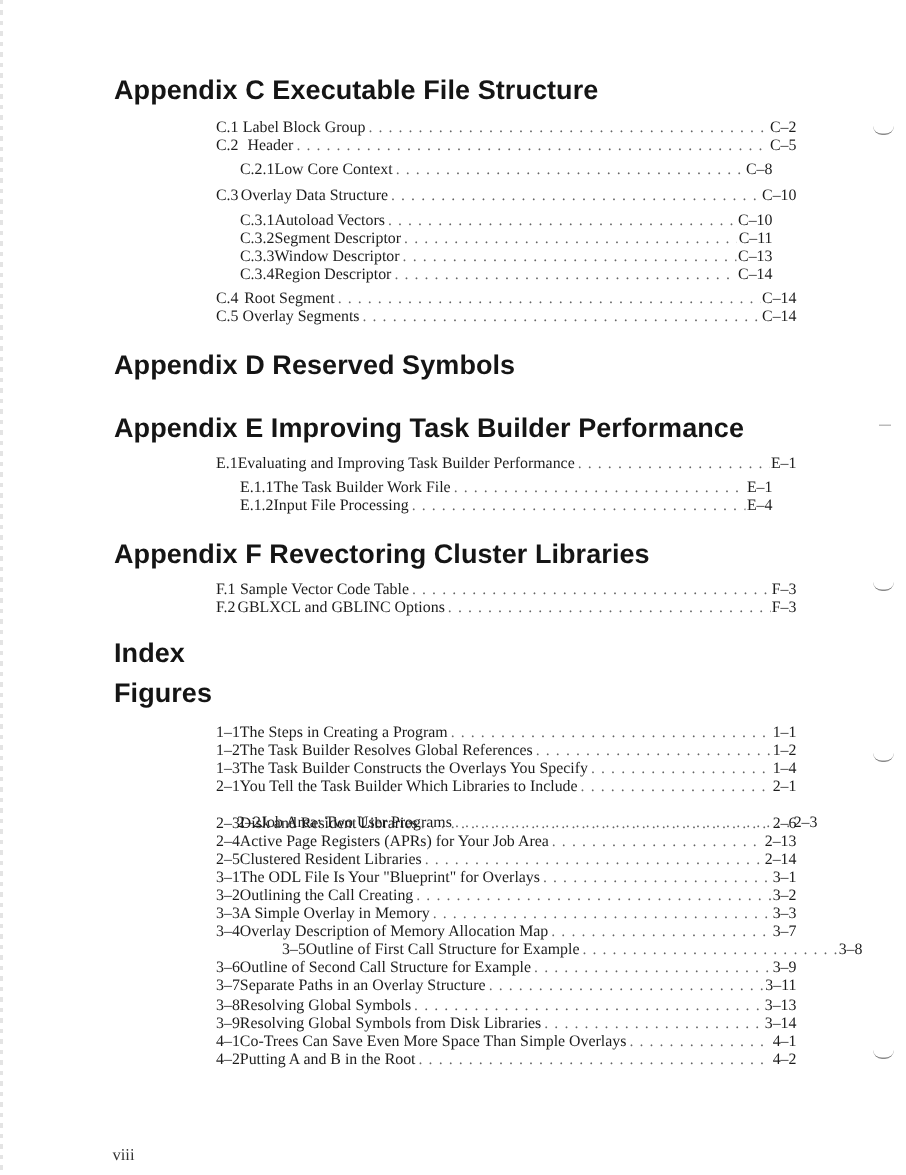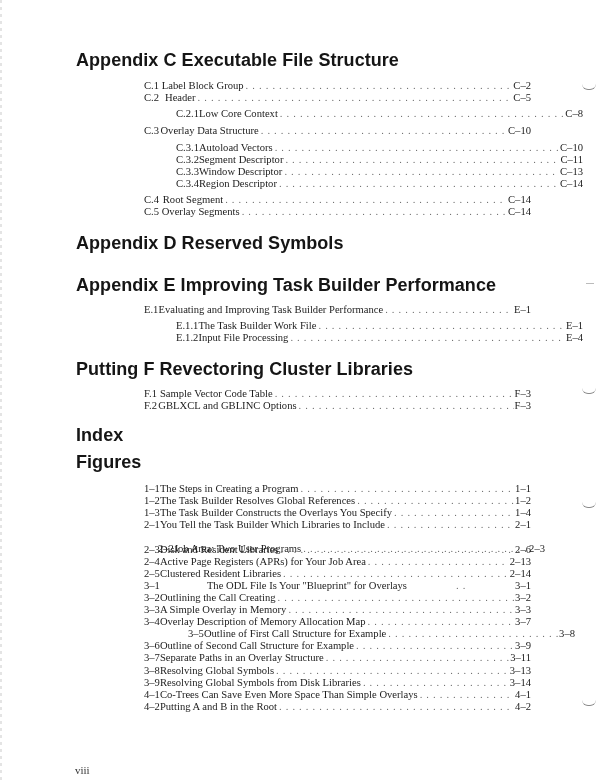--- a/index.html
+++ b/index.html
@@ -18,21 +18,21 @@
     .entry { position: absolute; font-family: Liberation Serif, serif; font-size: 10.6px; line-height: 12px;
       white-space: nowrap; color: #1c1c1c; display: flex; align-items: baseline; }
     .entry .num { display: inline-block; }
     .entry .title { display: inline-block; }
     .entry .dots { flex: 1 1 auto; overflow: hidden; letter-spacing: 3.2px; color: #666; padding-left: 2px; }
     .entry .dots::before { content: ". . . . . . . . . . . . . . . . . . . . . . . . . . . . . . . . . . . . . . . . . . . . . . . . . . . . . . . . . . . . . . . . . . . . . ."; letter-spacing: 0; word-spacing: 1.4px; }
     .entry .pg { display: inline-block; text-align: right; padding-left: 1px; }
 
     .lvl1 { left: 144px; width: 387px; }
     .lvl1 .num { width: 31px; }
-    .lvl2 { left: 176px; width: 407px; }
+    .lvl2 { left: 160px; width: 355px; }
     .lvl2 .num { width: 36px; }
     .fig { left: 144px; width: 387px; }
     .fig .num { width: 31px; }
 
     .folio { position: absolute; left: 75px; top: 764px; font-family: "Liberation Serif", serif; font-size: 11px; color: #333; }
   </style>
 </head>
 <body>
 
 <div class="page">
@@ -131,21 +131,21 @@
     <span class="pg">E–1</span>
   </div>
   <div class="entry lvl2" style="top:332px">
     <span class="num">E.1.2</span>
     <span class="title">Input File Processing</span>
     <span class="dots"></span>
     <span class="pg">E–4</span>
   </div>
 
   <div class="h1" style="top:359px">
-    <span class="lbl">Putting F</span>
+    <span class="lbl">Appendix F</span>
     <span>Revectoring Cluster Libraries</span>
   </div>
   <div class="entry lvl1" style="top:388px">
     <span class="num">F.1</span>
     <span class="title">Sample Vector Code Table</span>
     <span class="dots"></span>
     <span class="pg">F–3</span>
   </div>
   <div class="entry lvl1" style="top:400px">
     <span class="num">F.2</span>
@@ -199,21 +199,21 @@
         <span class="title">Active Page Registers (APRs) for Your Job Area</span>
         <span class="dots"></span>
         <span class="pg">2–13</span>
       </div>
       <div class="entry fig" style="top: 567.7px;">
         <span class="num">2–5</span>
         <span class="title">Clustered Resident Libraries</span>
         <span class="dots"></span>
         <span class="pg">2–14</span>
       </div>
-      <div class="entry fig" style="top: 579.8px; gap: 47px;">
+      <div class="entry fig" style="top: 579.8px;">
         <span class="num">3–1</span>
         <span class="title">The ODL File Is Your "Blueprint" for Overlays</span>
         <span class="dots"></span>
         <span class="pg">3–1</span>
       </div>
       <div class="entry fig" style="top: 591.9px;">
         <span class="num">3–2</span>
         <span class="title">Outlining the Call Creating</span>
         <span class="dots"></span>
         <span class="pg">3–2</span>

